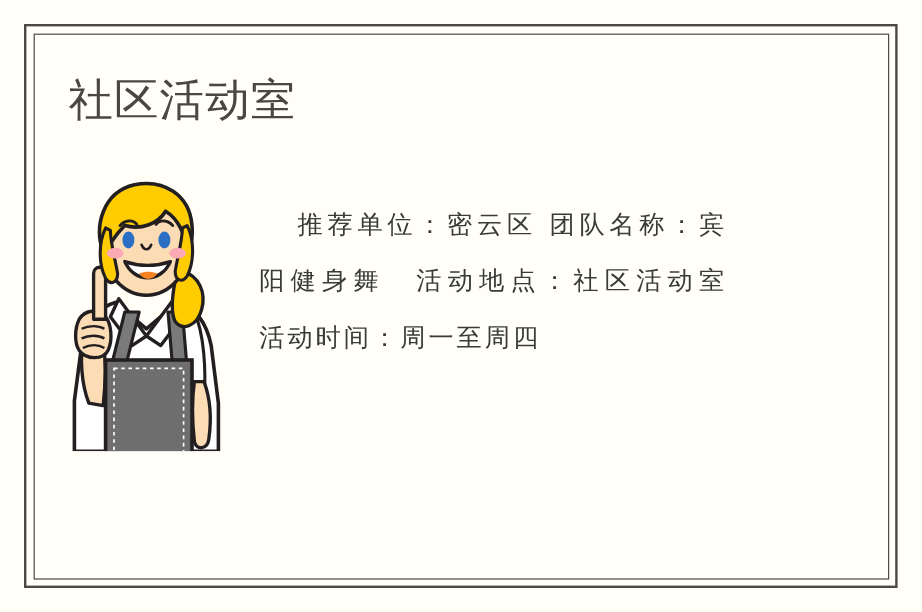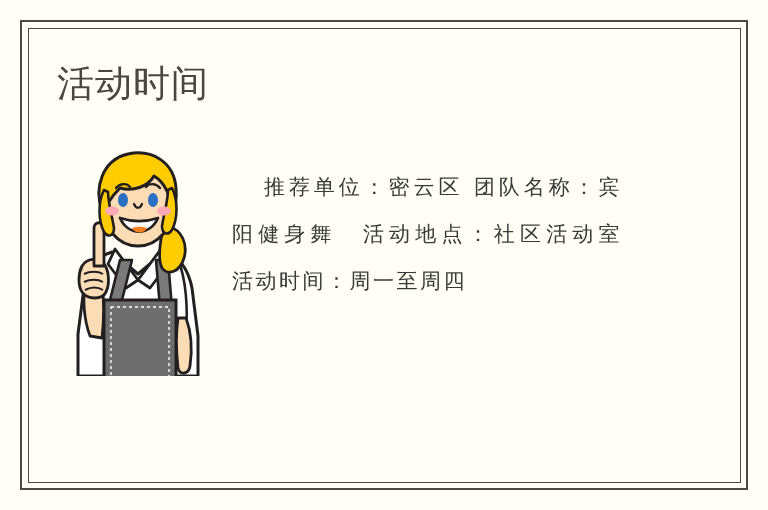--- a/index.html
+++ b/index.html
@@ -53,21 +53,21 @@
     line-height: 44px;
     letter-spacing: 1px;
     color: #4a4740;
     font-family: "Liberation Sans", sans-serif;
     white-space: nowrap;
   }
 
   
   #content-row {
     position: absolute;
-    left: 60px;
+    left: 44px;
     top: 148px;
     width: 620px;
     height: 230px;
   }
 
   
   #illustration {
     position: absolute;
     left: 8px;
     top: 0px;
@@ -96,21 +96,21 @@
   }
 </style>
 </head>
 <body>
 
 <div id="card">
 
   <div id="frame-outer"></div>
   <div id="frame-inner"></div>
 
-  <div id="page-title">活动时间</div>
+  <div id="page-title">社区活动室</div>
 
   <div id="content-row">
 
     <div id="illustration">
       <svg width="140" height="228" viewBox="0 0 140 228" xmlns="http://www.w3.org/2000/svg">
 
         <path d="M44 104
                  C 30 108, 20 120, 16 140
                  L 10 186
                  L 10 228

